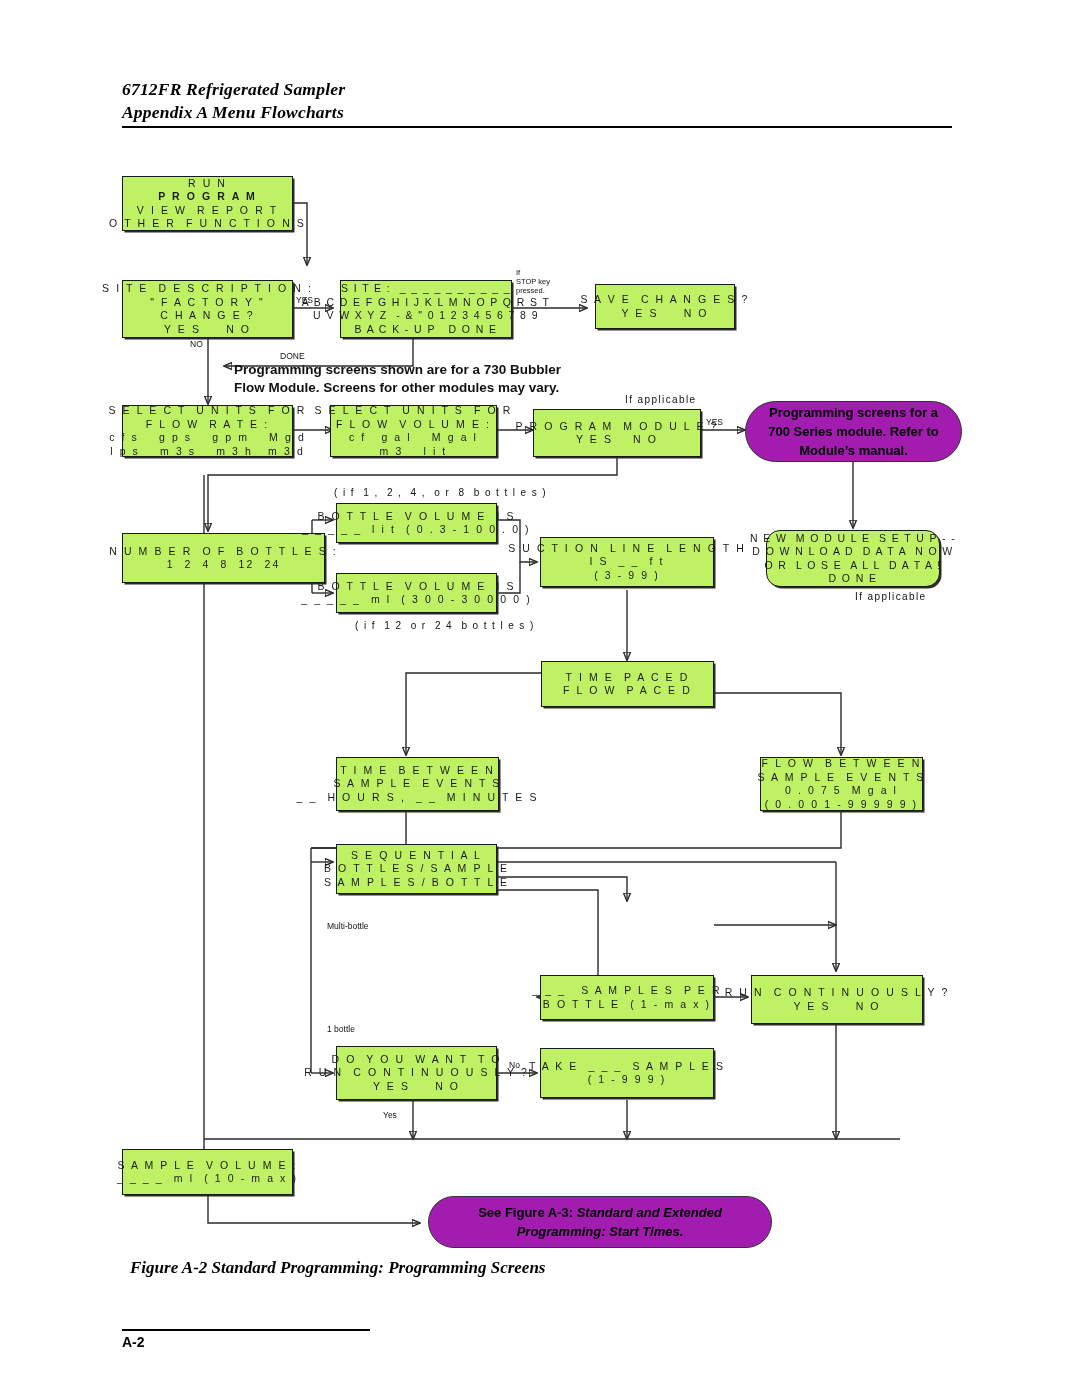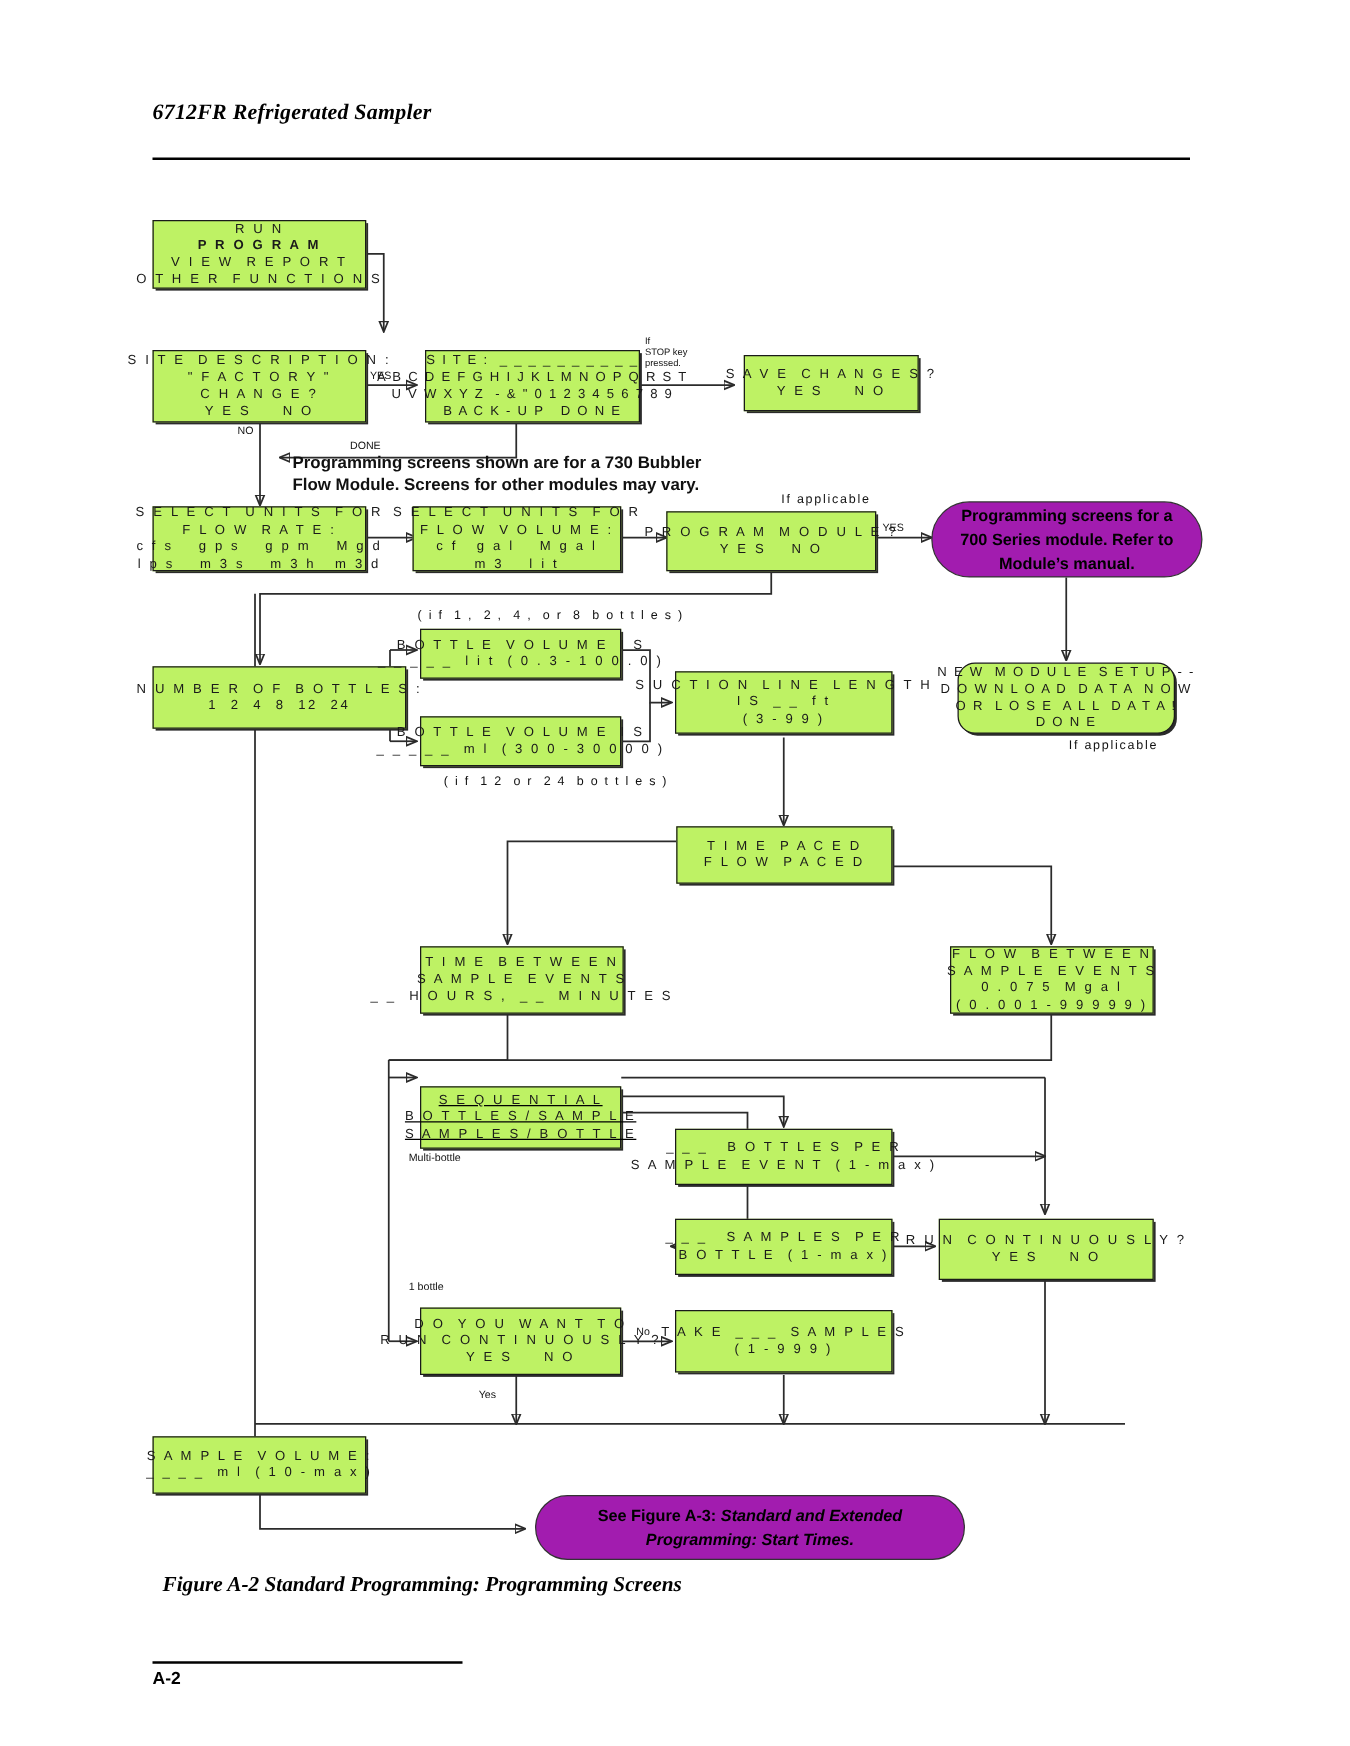--- a/index.html
+++ b/index.html
@@ -56,20 +56,21 @@
   #pagenum{position:absolute;left:122px;top:1334px;font-size:14px;
        font-weight:bold;}
 </style>
 </head>
 <body>
 
 <div class="page">
 
   <div id="header">
     <div class="hline">6712FR Refrigerated Sampler</div>
+    <div class="hline">Appendix A  Menu Flowcharts</div>
     <div class="rule"></div>
   </div>
 
   <svg id="wires" viewBox="0 0 1080 1397">
     <defs>
       <marker id="ah" markerWidth="9" markerHeight="9" refX="8" refY="4.5" orient="auto" markerUnits="userSpaceOnUse">
         <path d="M0,1 L8.5,4.5 L0,8 z" fill="#2b2b2b" stroke="none"></path>
       </marker>
     </defs>
 
@@ -227,30 +228,26 @@
     <div class="ln">_ _  H O U R S ,  _ _  M I N U T E S</div>
   </div>
 
   <div class="box" style="left:760px;top:757px;width:163px;height:54px;">
     <div class="ln">F L O W  B E T W E E N</div>
     <div class="ln">S A M P L E  E V E N T S</div>
     <div class="ln">0 . 0 7 5  M g a l</div>
     <div class="ln">( 0 . 0 0 1 - 9 9 9 9 9 )</div>
   </div>
 
-  <div class="box" style="left:336px;top:869px;width:161px;height:50px;text-decoration:underline;">
+  <div class="box" style="left:336px;top:844px;width:161px;height:50px;">
     <div class="ln">S E Q U E N T I A L</div>
     <div class="ln">B O T T L E S / S A M P L E</div>
     <div class="ln">S A M P L E S / B O T T L E</div>
   </div>
 
-  <div class="box" style="left:540px;top:903px;width:174px;height:45px;">
-    <div class="ln">_ _ _   B O T T L E S  P E R</div>
-    <div class="ln">S A M P L E  E V E N T  ( 1 - m a x )</div>
-  </div>
 
   <div class="box" style="left:540px;top:975px;width:174px;height:45px;">
     <div class="ln">_ _ _   S A M P L E S  P E R</div>
     <div class="ln">B O T T L E  ( 1 - m a x )</div>
   </div>
 
   <div class="box" style="left:751px;top:975px;width:172px;height:49px;">
     <div class="ln">R U N  C O N T I N U O U S L Y ?</div>
     <div class="ln">Y E S     N O</div>
   </div>

